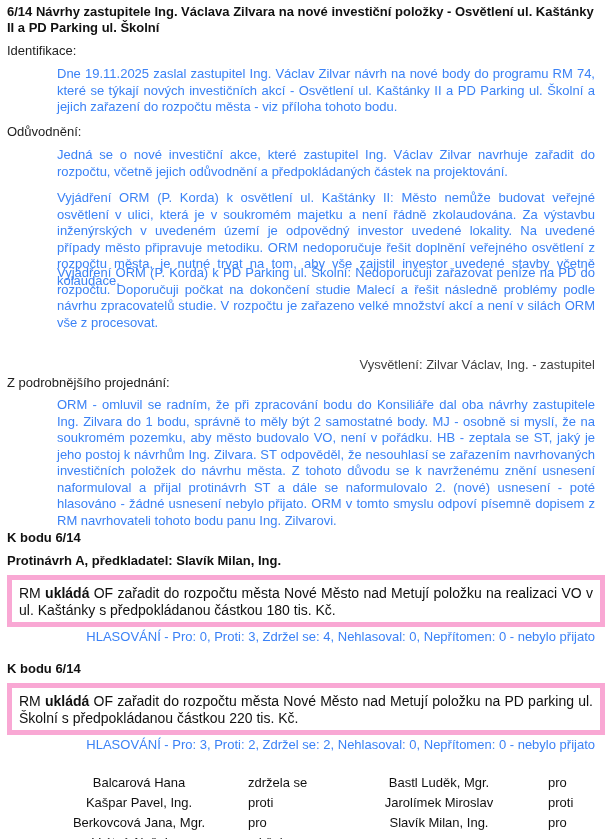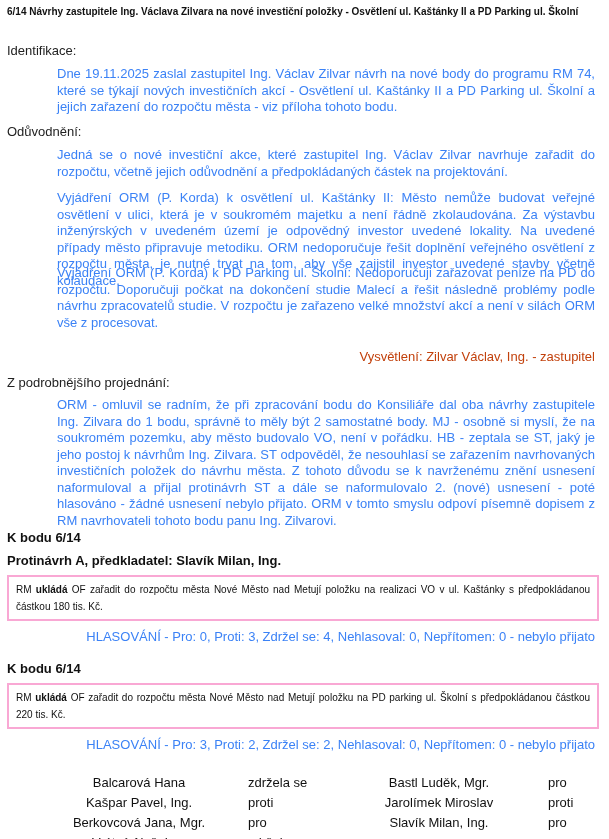--- a/index.html
+++ b/index.html
@@ -22,21 +22,21 @@
       left: 0;
       top: 0;
       width: 609px;
     }
     .title {
       position: absolute;
       left: 7px;
       top: 4px;
       width: 596px;
       font-weight: bold;
-      font-size: 10px;
+      font-size: 13px;
       line-height: 16px;
     }
     .label {
       position: absolute;
       left: 7px;
       font-size: 13px;
       color: #222;
     }
     .para {
       position: absolute;
@@ -44,35 +44,36 @@
       width: 538px;
       font-size: 13px;
       line-height: 16.5px;
       text-align: justify;
       color: #3b82f6;
     }
     .right-note {
       position: absolute;
       right: 14px;
       font-size: 13px;
-      color: #c2410c;
+      color: #404040;
+      margin-top: 8px;
     }
     .section-head {
       position: absolute;
       left: 7px;
       font-weight: bold;
       font-size: 13px;
     }
     .box {
       position: absolute;
       left: 7px;
       width: 574px;
-      border: 2px solid #f9a8d4;
+      border: 5px solid #f9a8d4;
       padding: 5px 7px 4px 7px;
-      font-size: 10px;
+      font-size: 14px;
       line-height: 16.5px;
       text-align: justify;
     }
     .box b { font-weight: bold; }
     .vote {
       position: absolute;
       right: 14px;
       font-size: 13px;
       color: #3b82f6;
     }

